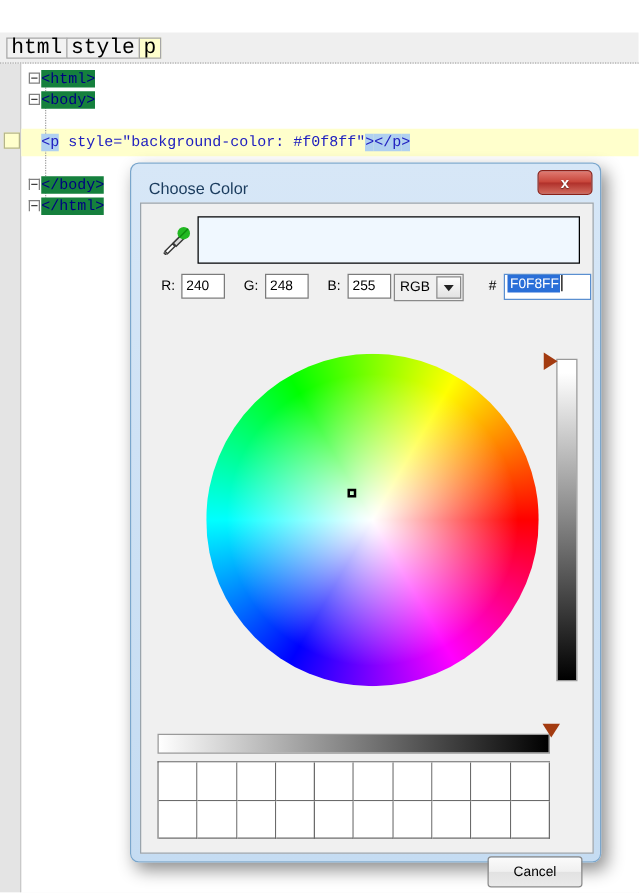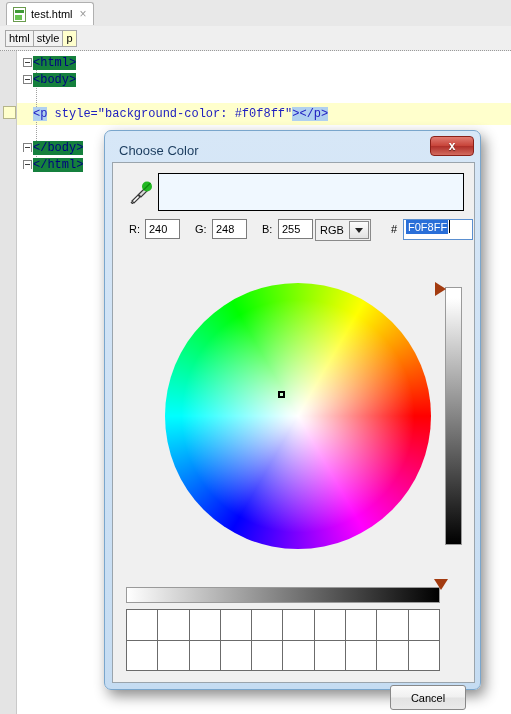--- a/index.html
+++ b/index.html
@@ -44,21 +44,21 @@
     font-family: "Liberation Sans", sans-serif;
   }
 
   
   .breadcrumb {
     position: absolute; left: 0; top: 26px; width: 511px; height: 25px;
     background: #efefef; border-bottom: 1px dotted #9a9a9a;
     display: flex; align-items: center; padding-left: 5px; box-sizing: border-box;
   }
   .crumb {
-    font-family: Liberation Sans, sans-serif; font-size: 11px; color: #000;
+    font-family: Liberation Mono, monospace; font-size: 17px; color: #000;
     background: #f2f2f2; border: 1px solid #a6a6a6;
     padding: 1px 3px; margin-right: -1px; line-height: 13px;
   }
   .crumb.active { background: #ffffcc; }
 
   
   .gutter {
     position: absolute; left: 0; top: 51px; width: 16px; height: 663px;
     background: #e4e4e4; border-right: 1px solid #c9c9c9;
   }
@@ -246,27 +246,20 @@
   }
   .btn.default { border: 2px solid #666666; }
   .btn-choose { left: 192px; width: 76px; }
   .btn-cancel { left: 277px; width: 76px; }
 </style>
 </head>
 <body>
 
 <div id="root">
 
-  <div class="tabbar">
-    <div class="tab">
-      <span class="tab-icon"></span>
-      <span class="tab-label">test.html</span>
-      <span class="tab-close">×</span>
-    </div>
-  </div>
 
   <div class="breadcrumb">
     <span class="crumb">html</span>
     <span class="crumb">style</span>
     <span class="crumb active">p</span>
   </div>
 
   <div class="codearea"></div>
   <div class="gutter"></div>
   <div class="hl-line"></div>

